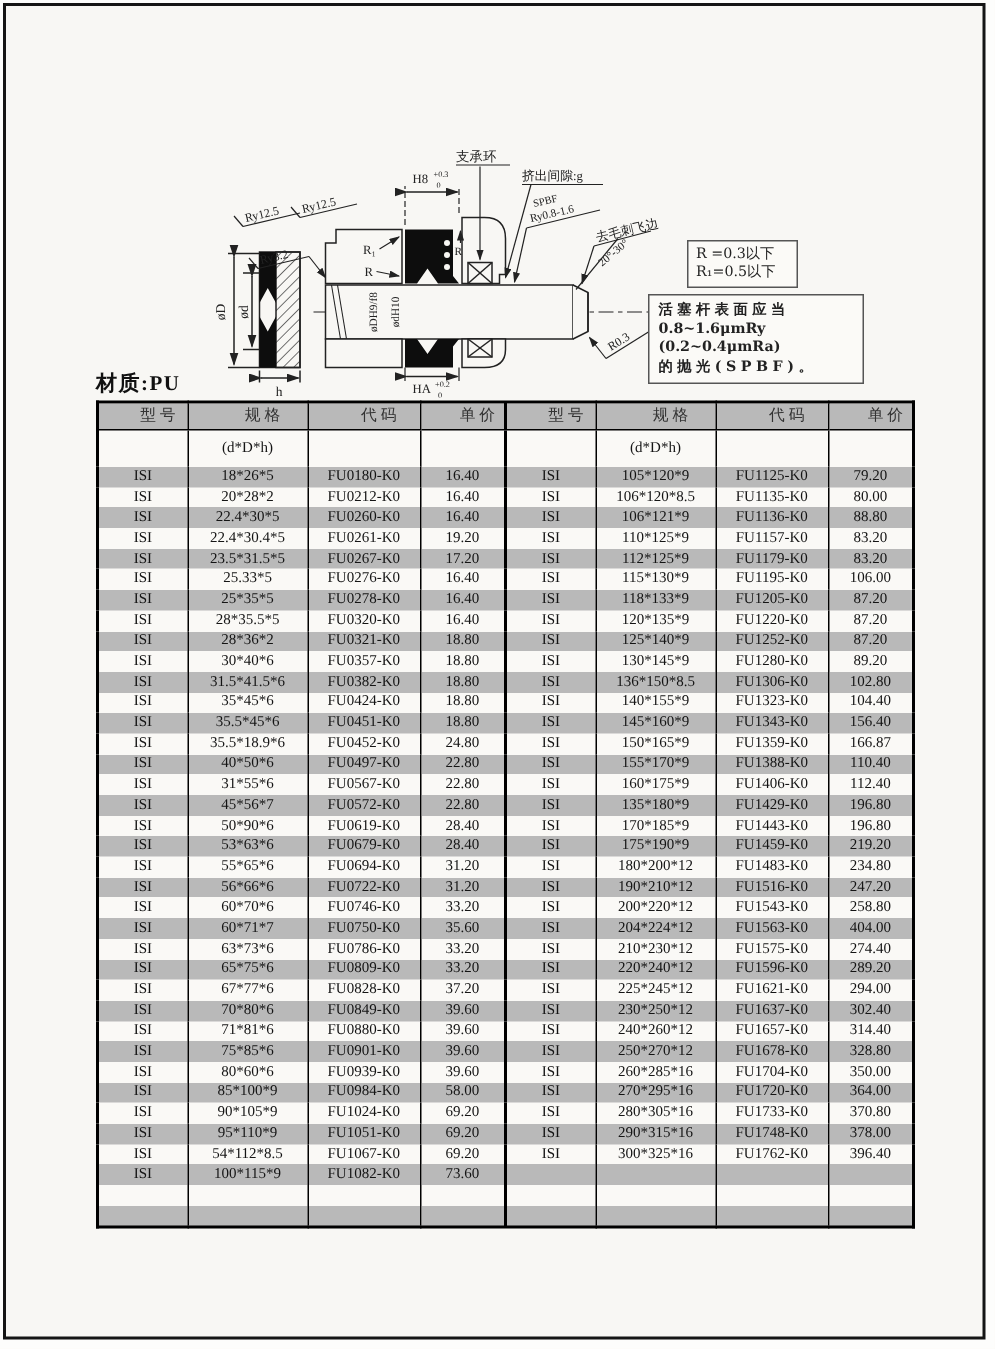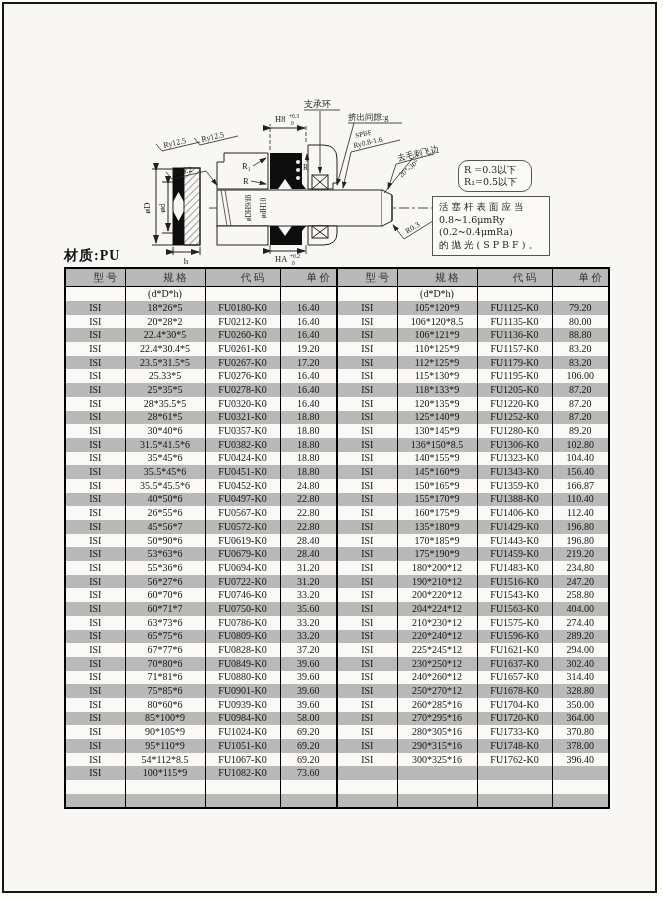--- a/index.html
+++ b/index.html
@@ -3,34 +3,34 @@
 <meta charset="utf-8">
 <style>
   html,body{margin:0;padding:0;background:#fdfdfc;}
   body{width:663px;height:899px;position:relative;font-family:"Liberation Serif",serif;}
   .page{position:absolute;left:2px;top:2px;width:655px;height:891px;background:#f8f7f4;
         border:2px solid #151515;box-sizing:border-box;overflow:hidden;}
   .diagram-svg{position:absolute;left:0;top:8px;width:663px;height:262px;}
   svg text{fill:#222;font-family:"Liberation Serif",serif;}
   .note-box{position:absolute;border:1px solid #555;background:#fbfaf7;color:#222;
             font-family:"DejaVu Serif",serif;box-sizing:border-box;}
-  .note-r{left:454px;top:156px;width:74px;padding:3px 5px;font-size:9.5px;line-height:12px;border-radius:10px;}
-  .note-surface{left:428px;top:192px;width:118px;padding:4px 6px;font-size:9.5px;line-height:12.5px;}
+  .note-r{left:454px;top:156px;width:74px;padding:3px 5px;font-size:9.5px;line-height:12px;}
+  .note-surface{left:428px;top:192px;width:144px;padding:4px 6px;font-size:9.5px;line-height:12.5px;font-weight:bold;}
   .note-surface .sp{letter-spacing:3px;}
   .material-title{position:absolute;left:60px;top:243px;font-size:14px;font-weight:bold;
                   letter-spacing:1px;color:#111;}
   table.price{position:absolute;left:60px;top:263px;border-collapse:collapse;table-layout:fixed;
               border:2px solid #000;font-size:10px;color:#141414;background:#faf9f6;}
   table.price th,table.price td{border-left:1px solid #000;text-align:center;padding:0;
               height:13.7px;line-height:12px;overflow:hidden;white-space:nowrap;font-weight:normal;}
   table.price th:first-child,table.price td:first-child{border-left:none;}
   table.price .mid{border-left:2px solid #000 !important;}
   tr.head{background:#b9b9b9;}
   tr.head th{height:17px;line-height:16px;color:#333;border-bottom:1px solid #000;font-size:10.5px;padding-left:20px;}
-  tr.sub td{height:14px;background:#faf9f6;}
+  tr.sub td{height:24px;background:#faf9f6;}
   tr.gray{background:#b9b9b9;}
   tr.white{background:#faf9f6;}
 </style>
 </head>
 <body>
 
 <div class="page">
 
   <svg class="diagram-svg" viewBox="0 0 663 262" xmlns="http://www.w3.org/2000/svg">
     <defs>
@@ -275,21 +275,21 @@
           <td>28*35.5*5</td>
           <td>FU0320-K0</td>
           <td>16.40</td>
           <td class="mid">ISI</td>
           <td>120*135*9</td>
           <td>FU1220-K0</td>
           <td>87.20</td>
         </tr>
         <tr class="gray">
           <td>ISI</td>
-          <td>28*61*5</td>
+          <td>28*36*2</td>
           <td>FU0321-K0</td>
           <td>18.80</td>
           <td class="mid">ISI</td>
           <td>125*140*9</td>
           <td>FU1252-K0</td>
           <td>87.20</td>
         </tr>
         <tr class="white">
           <td>ISI</td>
           <td>30*40*6</td>
@@ -325,41 +325,41 @@
           <td>35.5*45*6</td>
           <td>FU0451-K0</td>
           <td>18.80</td>
           <td class="mid">ISI</td>
           <td>145*160*9</td>
           <td>FU1343-K0</td>
           <td>156.40</td>
         </tr>
         <tr class="white">
           <td>ISI</td>
-          <td>35.5*45.5*6</td>
+          <td>35.5*18.9*6</td>
           <td>FU0452-K0</td>
           <td>24.80</td>
           <td class="mid">ISI</td>
           <td>150*165*9</td>
           <td>FU1359-K0</td>
           <td>166.87</td>
         </tr>
         <tr class="gray">
           <td>ISI</td>
           <td>40*50*6</td>
           <td>FU0497-K0</td>
           <td>22.80</td>
           <td class="mid">ISI</td>
           <td>155*170*9</td>
           <td>FU1388-K0</td>
           <td>110.40</td>
         </tr>
         <tr class="white">
           <td>ISI</td>
-          <td>26*55*6</td>
+          <td>31*55*6</td>
           <td>FU0567-K0</td>
           <td>22.80</td>
           <td class="mid">ISI</td>
           <td>160*175*9</td>
           <td>FU1406-K0</td>
           <td>112.40</td>
         </tr>
         <tr class="gray">
           <td>ISI</td>
           <td>45*56*7</td>
@@ -385,31 +385,31 @@
           <td>53*63*6</td>
           <td>FU0679-K0</td>
           <td>28.40</td>
           <td class="mid">ISI</td>
           <td>175*190*9</td>
           <td>FU1459-K0</td>
           <td>219.20</td>
         </tr>
         <tr class="white">
           <td>ISI</td>
-          <td>55*36*6</td>
+          <td>55*65*6</td>
           <td>FU0694-K0</td>
           <td>31.20</td>
           <td class="mid">ISI</td>
           <td>180*200*12</td>
           <td>FU1483-K0</td>
           <td>234.80</td>
         </tr>
         <tr class="gray">
           <td>ISI</td>
-          <td>56*27*6</td>
+          <td>56*66*6</td>
           <td>FU0722-K0</td>
           <td>31.20</td>
           <td class="mid">ISI</td>
           <td>190*210*12</td>
           <td>FU1516-K0</td>
           <td>247.20</td>
         </tr>
         <tr class="white">
           <td>ISI</td>
           <td>60*70*6</td>

